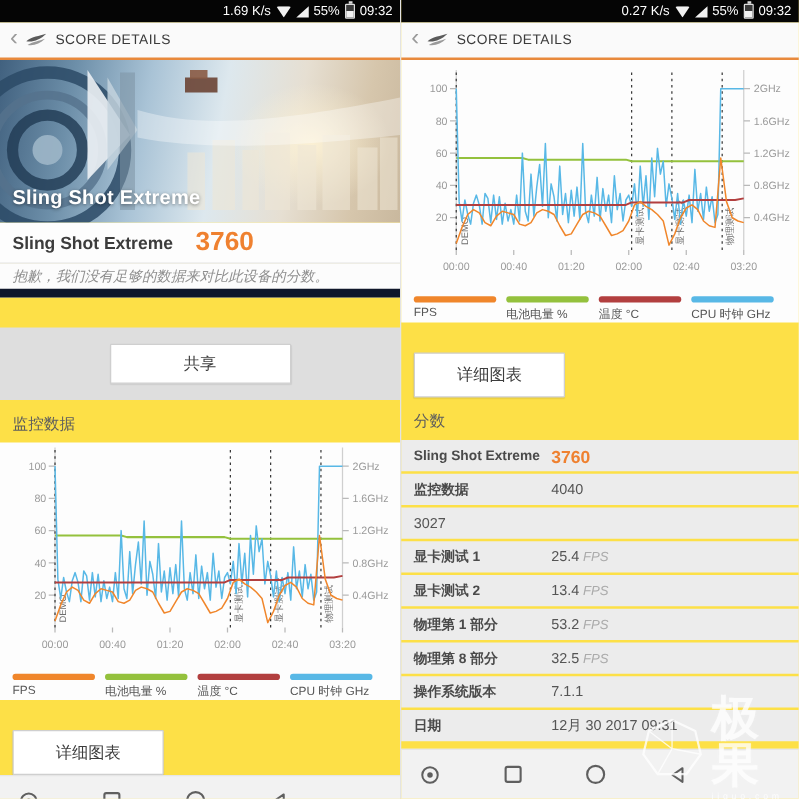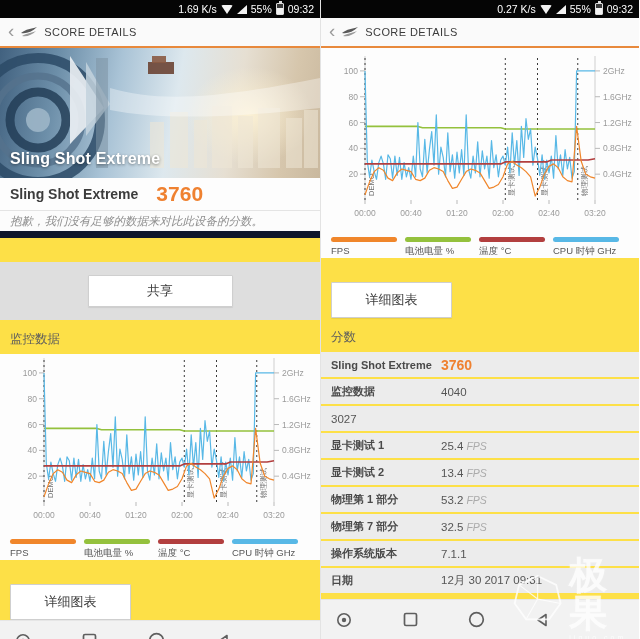--- a/index.html
+++ b/index.html
@@ -360,21 +360,21 @@
       </div>
       <div class="srow">
         <span class="slabel">显卡测试 2</span>
         <span class="sval">13.4<span class="sunit">FPS</span></span>
       </div>
       <div class="srow">
         <span class="slabel">物理第 1 部分</span>
         <span class="sval">53.2<span class="sunit">FPS</span></span>
       </div>
       <div class="srow">
-        <span class="slabel">物理第 7 部分</span>
+        <span class="slabel">物理第 8 部分</span>
         <span class="sval">32.5<span class="sunit">FPS</span></span>
       </div>
       <div class="srow">
         <span class="slabel">操作系统版本</span>
         <span class="sval">7.1.1</span>
       </div>
       <div class="srow">
         <span class="slabel">日期</span>
         <span class="sval">12月 30 2017 09:31</span>
       </div>

